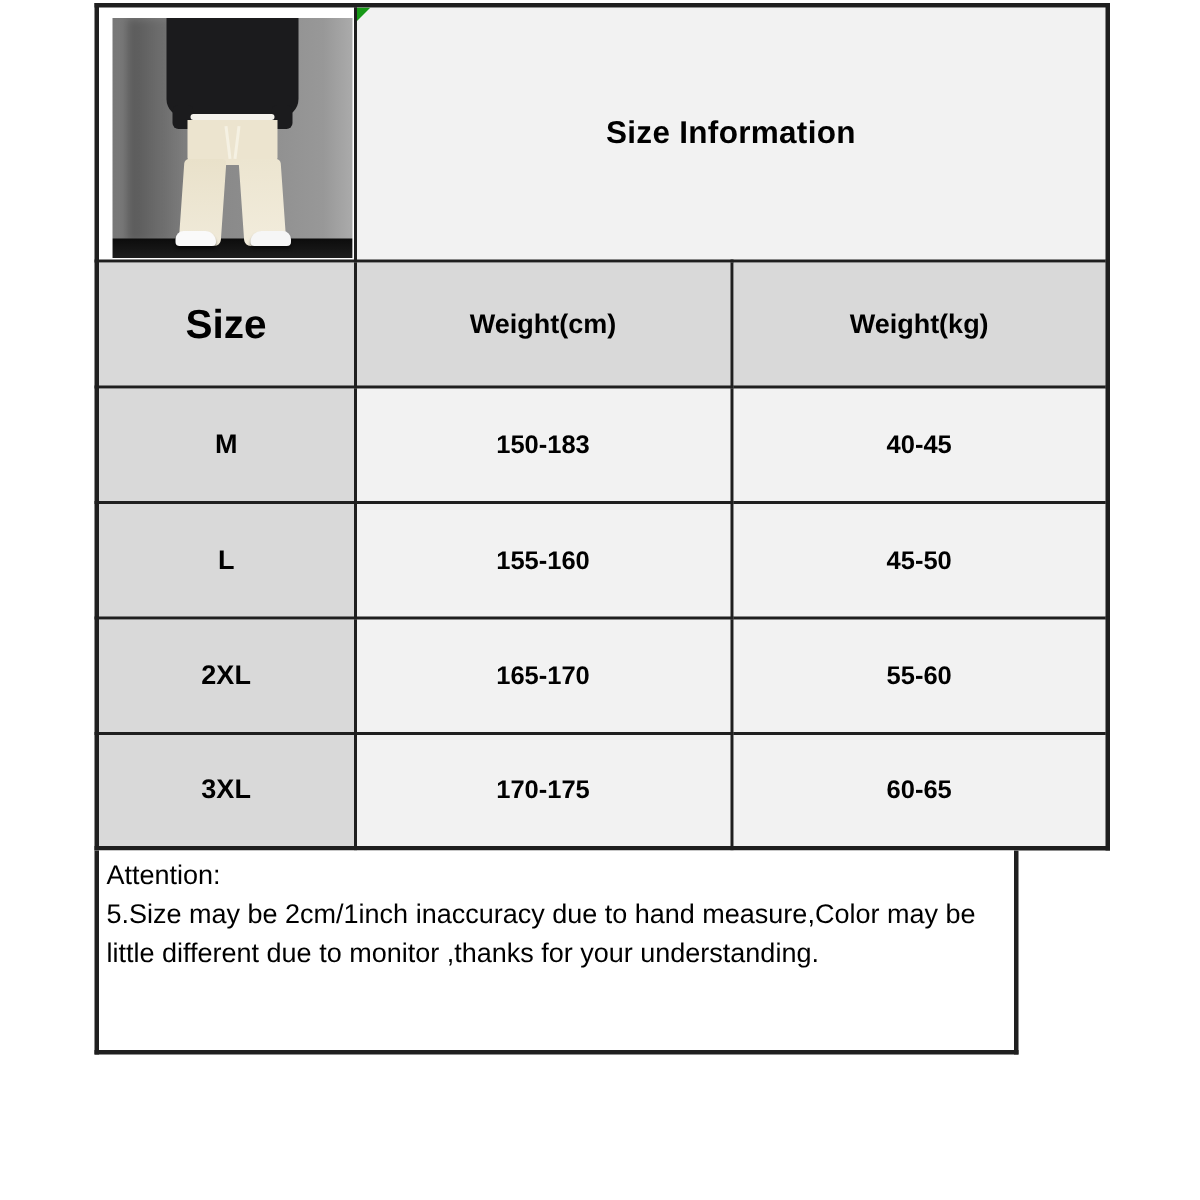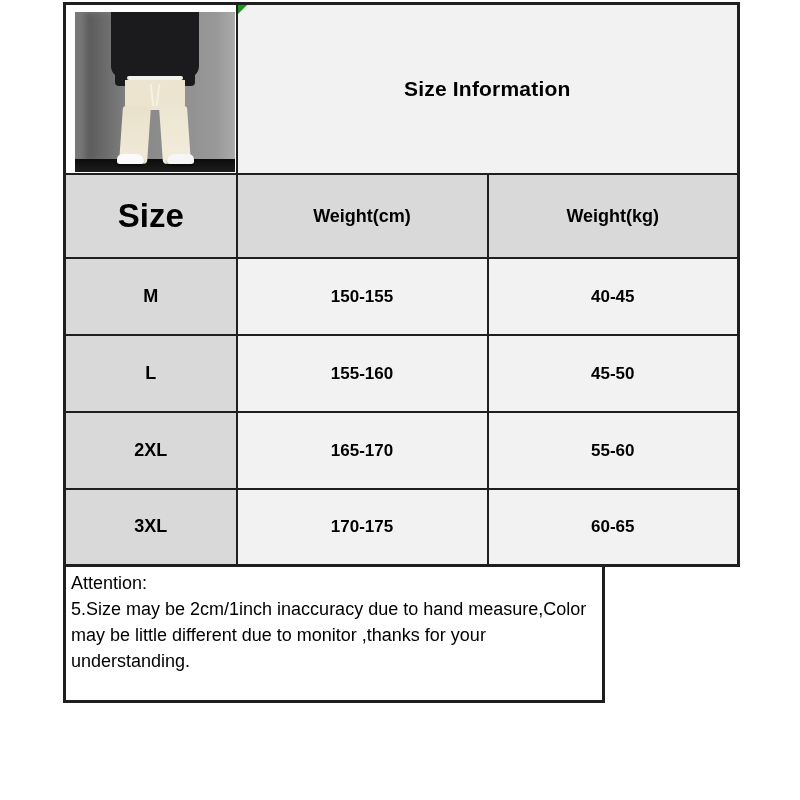--- a/index.html
+++ b/index.html
@@ -49,26 +49,26 @@
     position:relative;width:100%;height:168px;
     display:flex;align-items:center;justify-content:center;
   }
   .page-title{font-size:21px;font-weight:bold;letter-spacing:0.2px;text-align:right;}
   .flag{
     position:absolute;left:0;top:0;width:0;height:0;
     border-top:9px solid var(--flag-green);
     border-right:9px solid transparent;
   }
   .head-cell{background:var(--header-fill);font-weight:bold;font-size:18px;}
-  .size-head{font-size:33px;}
+  .size-head{font-size:27px;}
   .size-cell{background:var(--header-fill);font-weight:bold;font-size:18px;}
   .val-cell{background:var(--data-cell-fill);font-weight:bold;font-size:17px;}
 
   .attention{
-    width:542px;height:136px;
+    width:616px;height:136px;
     border:3px solid var(--grid-border);
     border-top:none;
     background:#ffffff;
     padding:3px 5px;
     font-size:18px;
     line-height:26px;
     text-align:left;
   }
 
   
@@ -144,21 +144,21 @@
           </div>
         </td>
       </tr>
       <tr class="r-head">
         <td class="head-cell size-head">Size</td>
         <td class="head-cell">Weight(cm)</td>
         <td class="head-cell">Weight(kg)</td>
       </tr>
       <tr class="r-data">
         <td class="size-cell">M</td>
-        <td class="val-cell">150-155</td>
+        <td class="val-cell">150-183</td>
         <td class="val-cell">40-45</td>
       </tr>
       <tr class="r-data">
         <td class="size-cell">L</td>
         <td class="val-cell">155-160</td>
         <td class="val-cell">45-50</td>
       </tr>
       <tr class="r-data">
         <td class="size-cell">2XL</td>
         <td class="val-cell">165-170</td>

